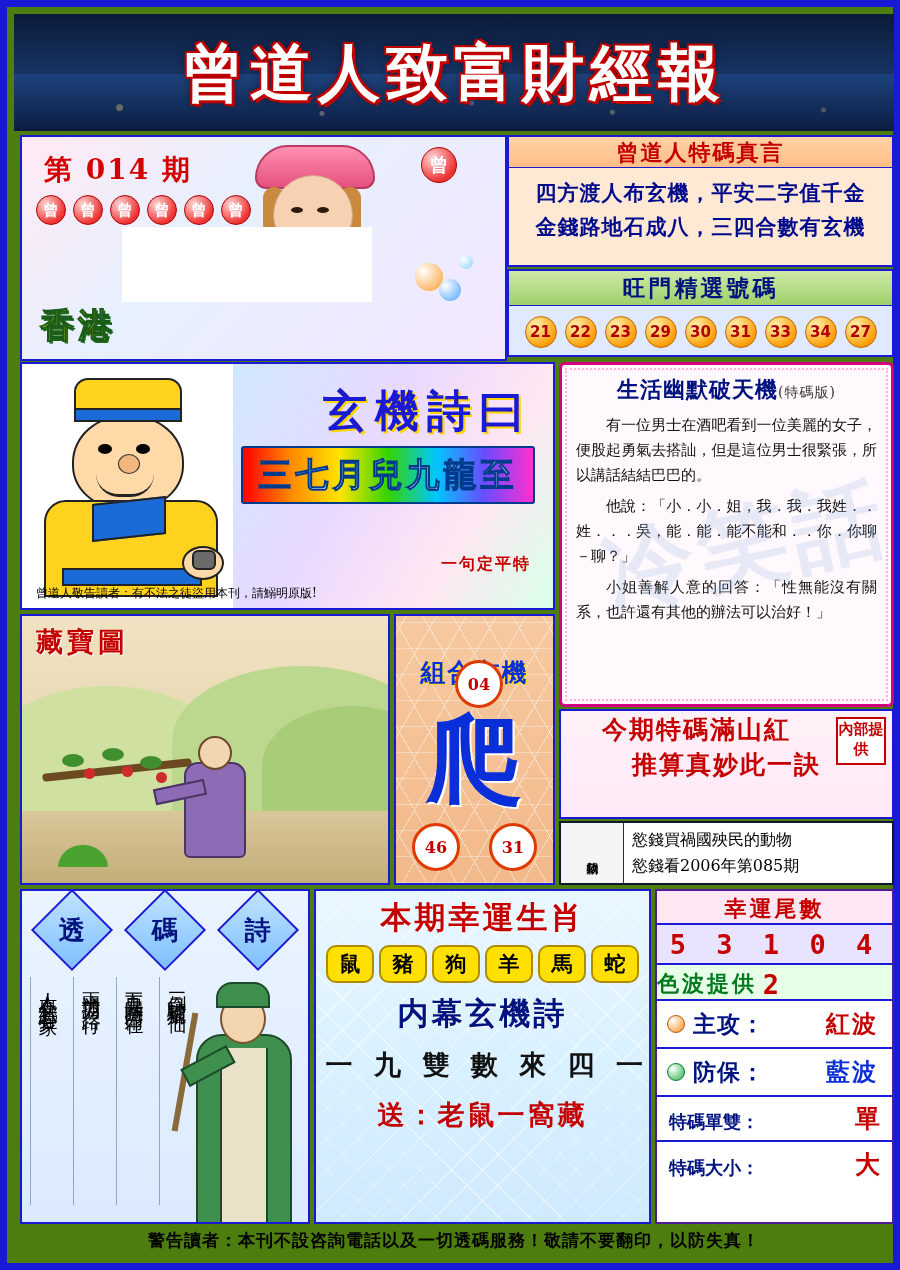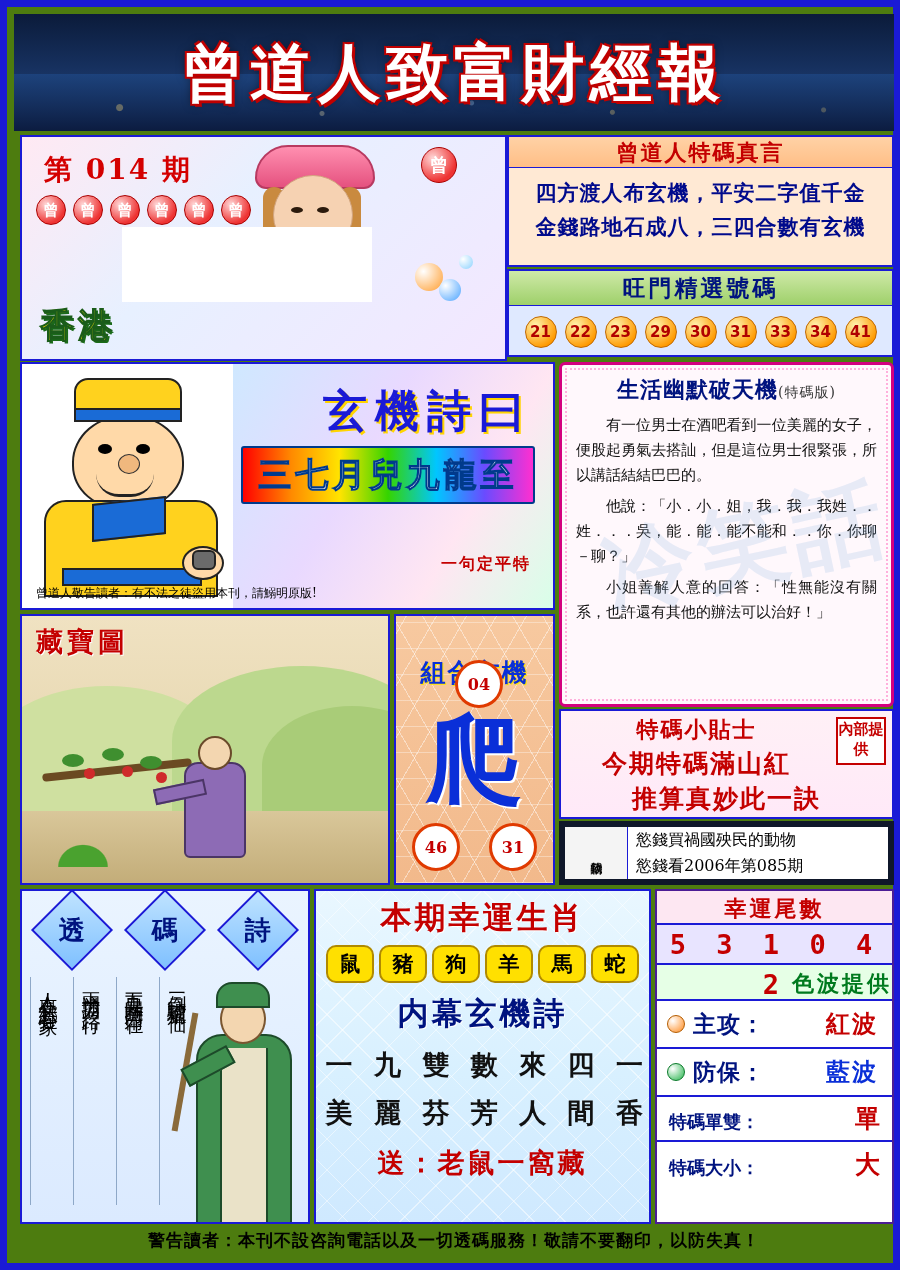--- a/index.html
+++ b/index.html
@@ -214,21 +214,21 @@
   .tips-l2{font-size:25px;margin-top:2px;padding-right:60px;}
   .tips-l3{font-size:25px;margin-top:2px;}
   .tips-badge{
     position:absolute;right:6px;top:6px;width:46px;height:44px;border:2px solid #c40000;
     color:#c40000;font-size:15px;font-weight:bold;line-height:20px;text-align:center;
     font-family:"DejaVu Serif","Liberation Serif",serif;background:#fff;
   }
   
   .money{
     position:absolute;left:552px;top:814px;width:335px;height:64px;
-    border:6px solid #0f172a;background:#fff;box-sizing:border-box;display:flex;
+    border:2px solid #0f172a;background:#fff;box-sizing:border-box;display:flex;
   }
   .money-tag{
     width:62px;border-right:1px solid #1a1ad6;display:flex;align-items:center;justify-content:center;gap:4px;
     font-family:"DejaVu Serif","Liberation Serif",serif;font-size:12px;color:#000;background:#f4f4f4;
   }
   .money-tag span{writing-mode:vertical-rl;line-height:13px;}
   .money-body{flex:1;display:flex;flex-direction:column;justify-content:center;padding-left:8px;}
   .money-body div{
     font-family:"DejaVu Serif","Liberation Serif",serif;font-size:16px;color:#000;line-height:26px;
   }
@@ -364,21 +364,21 @@
   .rt-row{border-bottom:2px solid #1a1ad6;box-sizing:border-box;}
   .rt-title{
     height:34px;line-height:34px;text-align:center;background:#fde7f2;
     font-family:"DejaVu Serif","Liberation Serif",serif;font-size:22px;font-weight:bold;color:#c40000;letter-spacing:3px;
   }
   .rt-digits{
     height:40px;line-height:40px;text-align:center;background:#e8e4ff;
     font-family:"DejaVu Sans Mono","Liberation Mono",monospace;font-size:27px;font-weight:bold;color:#c40000;letter-spacing:7px;
   }
   .rt-title2{
-    height:36px;line-height:36px;text-align:right;background:#e6ffe6;
+    height:36px;line-height:36px;text-align:left;background:#e6ffe6;
     font-family:"DejaVu Serif","Liberation Serif",serif;font-size:22px;font-weight:bold;color:#007a1e;letter-spacing:3px;
   }
   .rt-kv{
     height:48px;display:flex;align-items:center;padding-left:10px;gap:8px;background:#fff;
   }
   .kv-dot{width:16px;height:16px;border-radius:50%;background:radial-gradient(circle at 30% 30%,#fff,#25b44b);border:1px solid #0a7a2a;flex:0 0 auto;}
   .kv-dot.o{background:radial-gradient(circle at 30% 30%,#fff,#ff8a1e);border-color:#b35c00;}
   .kv-label{
     font-family:"DejaVu Serif","Liberation Serif",serif;font-size:23px;font-weight:bold;color:#00137f;letter-spacing:1px;
   }
@@ -449,21 +449,21 @@
     <div class="sel-title">旺門精選號碼</div>
     <div class="sel-nums">
       <div class="snum">21</div>
       <div class="snum">22</div>
       <div class="snum">23</div>
       <div class="snum">29</div>
       <div class="snum">30</div>
       <div class="snum">31</div>
       <div class="snum">33</div>
       <div class="snum">34</div>
-      <div class="snum">41</div>
+      <div class="snum">27</div>
     </div>
   </div>
 
   <div class="poem">
     <div class="poem-bg"></div>
     <div class="man">
       <div class="hat"></div>
       <div class="face"></div>
       <div class="hatband"></div>
       <div class="eye1"></div>
@@ -489,21 +489,20 @@
     <div class="humor-title">
       <span>生活幽默破天機</span><small>(特碼版)</small>
     </div>
     <p class="humor-p indent">有一位男士在酒吧看到一位美麗的女子，便股起勇氣去搭訕，但是這位男士很緊張，所以講話結結巴巴的。</p>
     <p class="humor-p indent">他說：「小．小．姐，我．我．我姓．．姓．．．吳，能．能．能不能和．．你．你聊－聊？」</p>
     <p class="humor-p indent">小姐善解人意的回答：「性無能沒有關系，也許還有其他的辦法可以治好！」</p>
   </div>
 
   <div class="tips">
     <div class="tips-badge">內部提供</div>
-    <div class="tips-l1">特碼小貼士</div>
     <div class="tips-l2">今期特碼滿山紅</div>
     <div class="tips-l3">推算真妙此一訣</div>
   </div>
 
   <div class="money">
     <div class="money-tag">
       <span>欲錢物語</span>
     </div>
     <div class="money-body">
       <div>慾錢買禍國殃民的動物</div>
@@ -575,21 +574,20 @@
     <div class="zodiac">
       <div class="z">鼠</div>
       <div class="z">豬</div>
       <div class="z">狗</div>
       <div class="z">羊</div>
       <div class="z">馬</div>
       <div class="z">蛇</div>
     </div>
     <div class="mid-t2">内幕玄機詩</div>
     <div class="mid-line">一 九 雙 數 來 四 一</div>
-    <div class="mid-line">美 麗 芬 芳 人 間 香</div>
     <div class="mid-send">送：老鼠一窩藏</div>
   </div>
 
   <div class="rt">
     <div class="rt-row rt-title">幸運尾數</div>
     <div class="rt-row rt-digits">5 3 1 0 4 2</div>
     <div class="rt-row rt-title2">色波提供</div>
     <div class="rt-row rt-kv">
       <div class="kv-dot o"></div>
       <div class="kv-label">主攻：</div>

